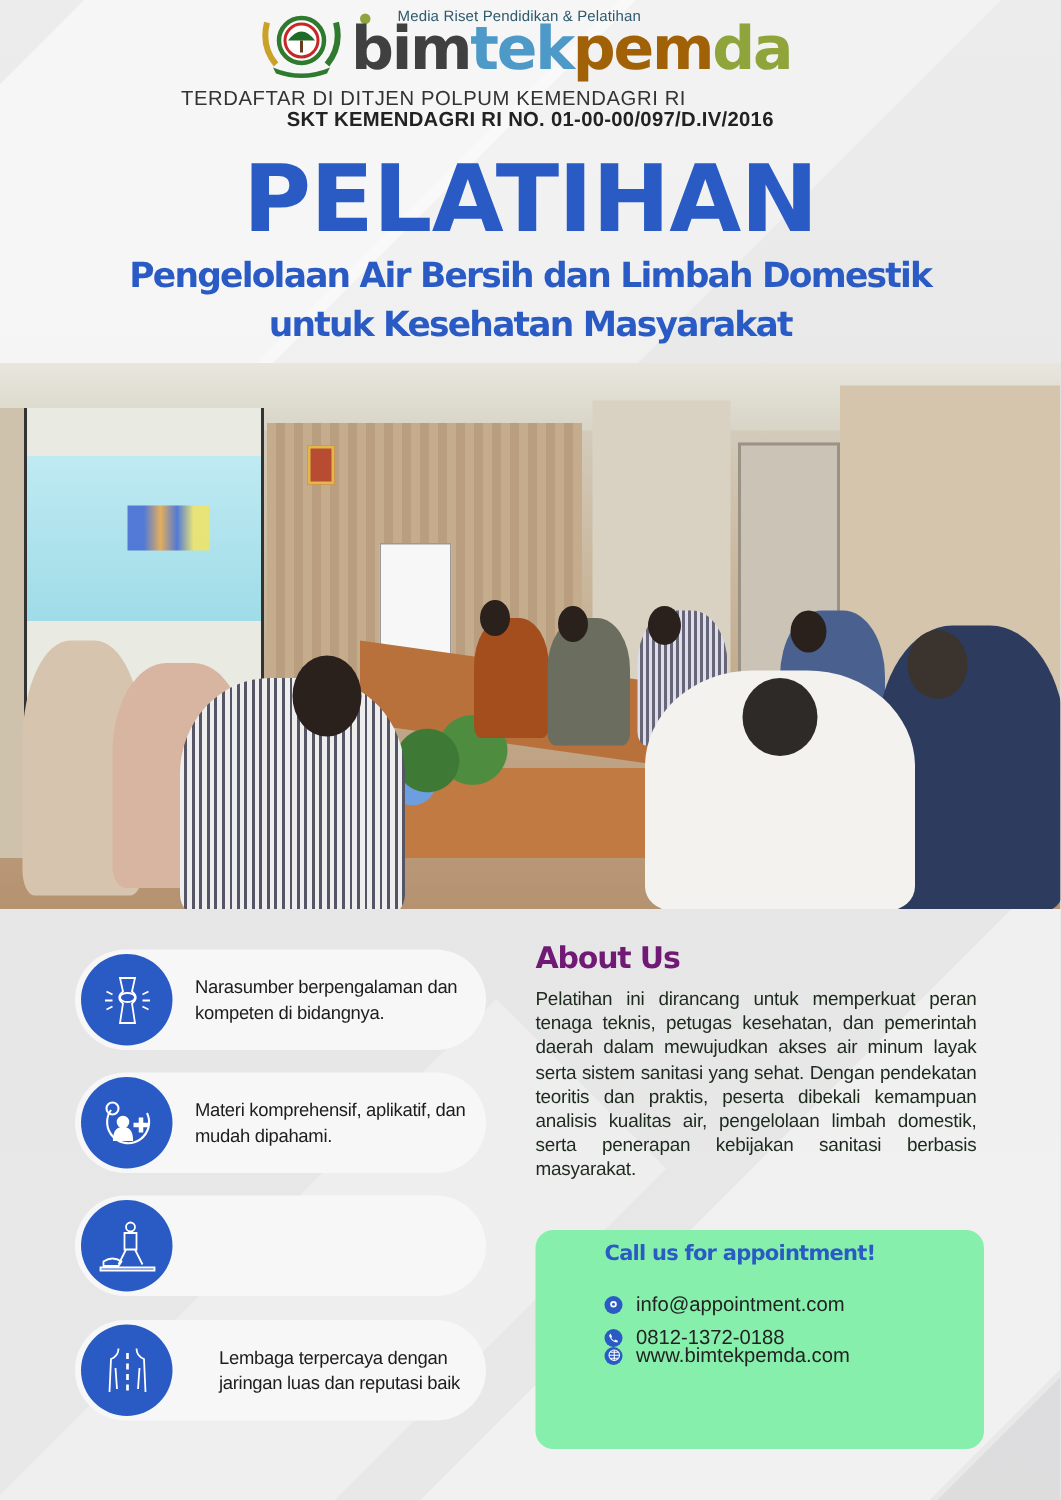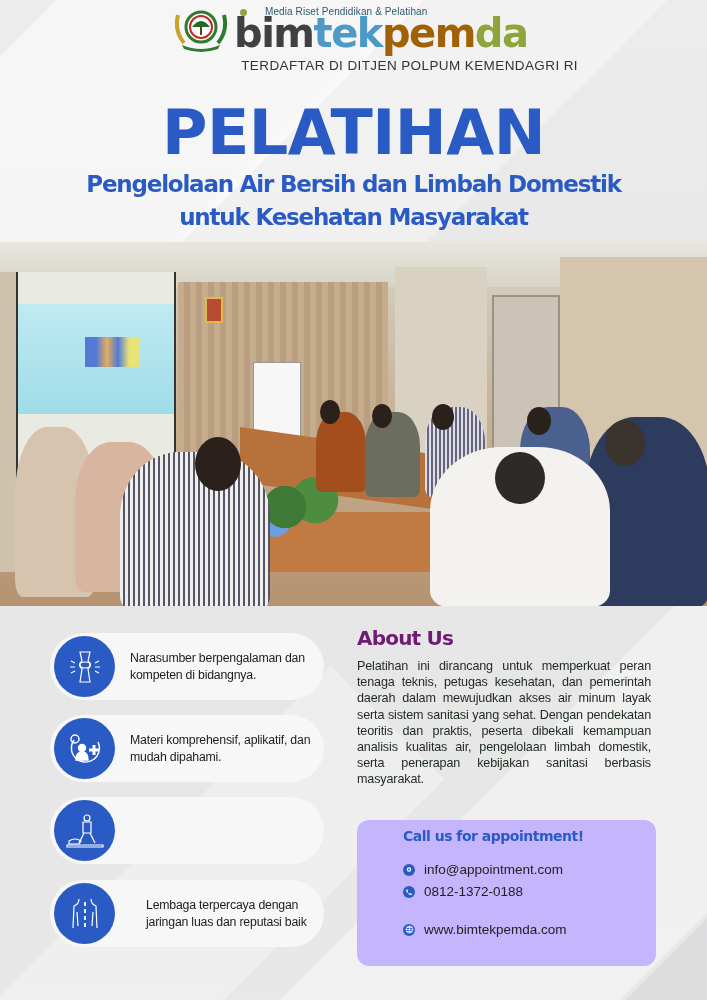--- a/index.html
+++ b/index.html
@@ -39,21 +39,21 @@
   .brand-word {
     position: absolute; left: 234px; top: 10px;
     font-family: "DejaVu Sans", sans-serif; font-weight: bold;
     font-size: 40px; letter-spacing: -1.5px; line-height: 46px;
   }
   .brand-word .c1 { color: #404040; }
   .brand-word .c2 { color: #4d9ac9; }
   .brand-word .c3 { color: #a16207; }
   .brand-word .c4 { color: #8fa43b; }
   .reg-line1 {
-    position: absolute; left: 0; width: 578px; top: 58px; text-align: right;
+    position: absolute; left: 0; width: 578px; top: 58px; text-align: center;
     font-size: 13.5px; color: #333; letter-spacing: 0.4px;
   }
   .reg-line2 {
     position: absolute; left: 0; width: 707px; top: 72px; text-align: center;
     font-size: 13.5px; color: #222; font-weight: bold; letter-spacing: 0.2px;
   }
 
   
   .title-main {
     position: absolute; left: 0; width: 707px; top: 98px; text-align: center;
@@ -133,38 +133,38 @@
   }
   .about-body {
     position: absolute; left: 357px; top: 658px; width: 294px;
     font-size: 12.6px; line-height: 16.2px; color: #1e2a1e;
     text-align: justify; letter-spacing: -0.15px;
   }
 
   
   .contact {
     position: absolute; left: 357px; top: 820px; width: 299px; height: 146px;
-    background: #c4b5fd; border-radius: 12px;
+    background: #86efac; border-radius: 12px;
   }
   .contact-title {
     position: absolute; left: 46px; top: 8px;
     font-family: "DejaVu Sans", sans-serif; font-weight: bold;
     font-size: 14px; color: #2a5bc4; letter-spacing: -0.5px;
   }
   .contact-row {
     position: absolute; left: 46px; display: flex; align-items: center;
     font-size: 13.5px; color: #222;
   }
   .contact-row .ic {
     width: 12px; height: 12px; border-radius: 50%; background: #2a5bc4; margin-right: 9px;
     display: flex; align-items: center; justify-content: center;
   }
   .r1 { top: 42px; }
   .r2 { top: 64px; }
-  .r3 { top: 102px; align-items: center; }
+  .r3 { top: 76px; align-items: center; }
 </style>
 </head>
 <body>
 
 <div class="bg">
   <div class="sheen s1"></div>
     <div class="sheen s2"></div>
     <div class="sheen s3"></div>
     <div class="sheen s4"></div>
     <div class="sheen s5"></div>
@@ -179,20 +179,21 @@
       <circle cx="29" cy="22" r="11" fill="#fff" stroke="#c62828" stroke-width="2"></circle>
       <path d="M20 22 Q29 10 38 22 Z" fill="#1f6b2a"></path>
       <rect x="28" y="22" width="2" height="8" fill="#6b3b1f"></rect>
       <path d="M10 40 Q29 48 48 40 L46 44 Q29 50 12 44 Z" fill="#2f7a2f"></path>
     </svg>
   </div>
   <div class="brand-dot"></div>
   <div class="brand-tagline">Media Riset Pendidikan &amp; Pelatihan</div>
   <div class="brand-word"><span class="c1">bim</span><span class="c2">tek</span><span class="c3">pem</span><span class="c4">da</span></div>
   <div class="reg-line1">TERDAFTAR DI DITJEN POLPUM KEMENDAGRI RI</div>
+  <div class="reg-line2">SKT KEMENDAGRI RI NO. 01-00-00/097/D.IV/2016</div>
 </div>
 
 <div class="title-main">PELATIHAN</div>
 <div class="title-sub">
   <div>Pengelolaan Air Bersih dan Limbah Domestik</div>
   <div>untuk Kesehatan Masyarakat</div>
 </div>
 
 <div class="photo">
   <div class="ceiling"></div>

